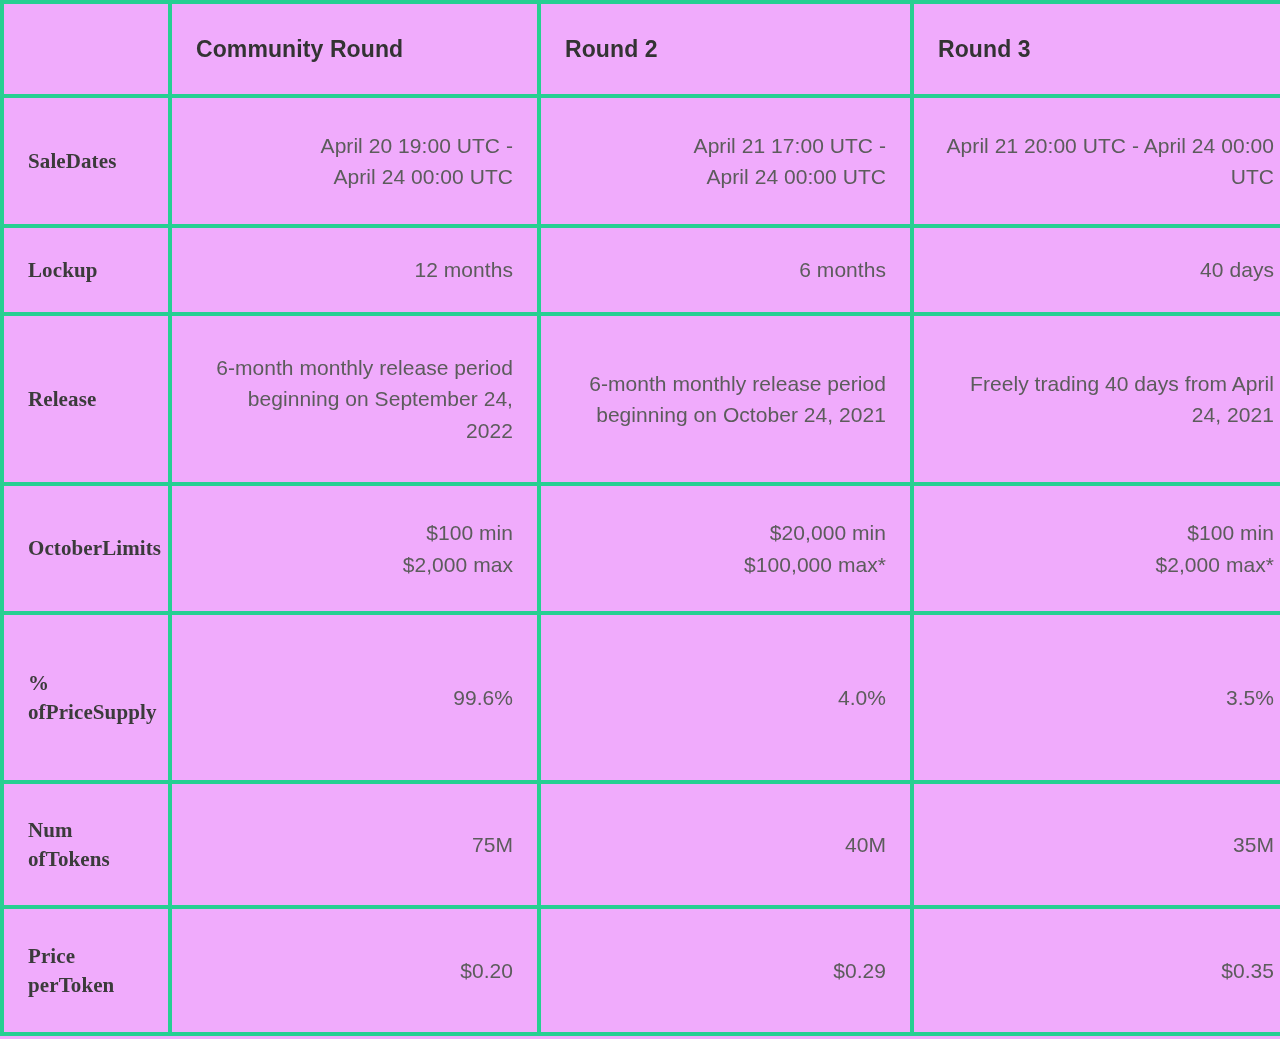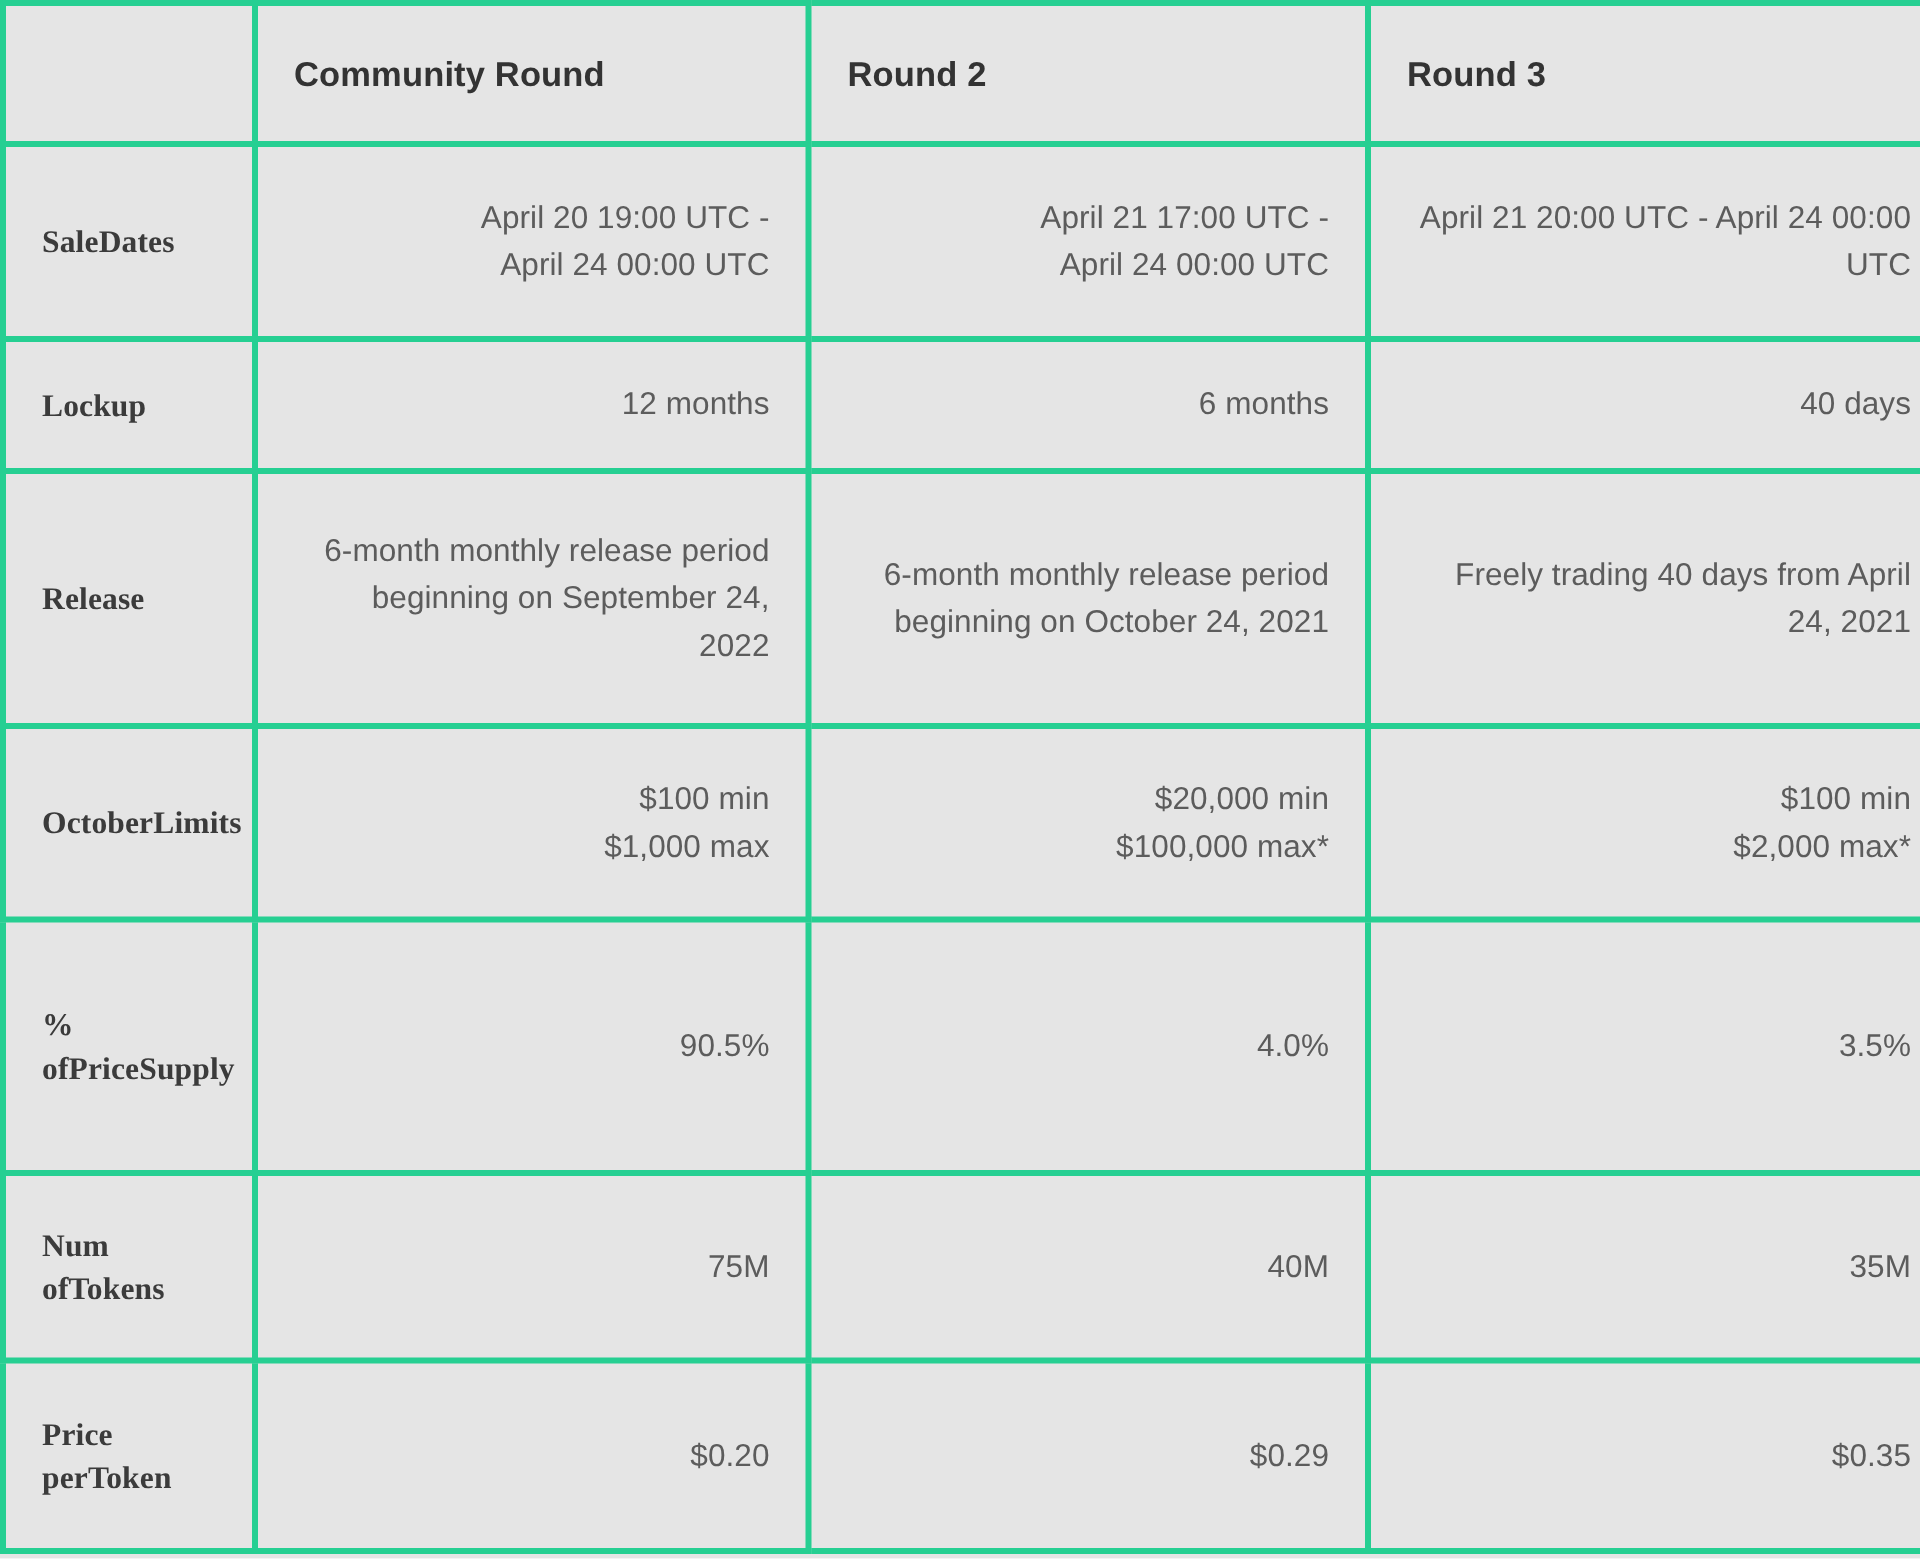--- a/index.html
+++ b/index.html
@@ -13,21 +13,21 @@
     height: 1039px;
     overflow: hidden;
     font-family: "Liberation Sans", sans-serif;
     -webkit-font-smoothing: antialiased;
   }
 
   .sheet {
     position: relative;
     width: 1280px;
     height: 1039px;
-    background: #e5e5e5;
+    background: #f0abfc;
   }
 
   table.rounds-table {
     border-collapse: collapse;
     table-layout: fixed;
     width: 1280px;
     margin: 0;
     padding: 0;
   }
 
@@ -158,35 +158,35 @@
             <span class="cell-line">6-month monthly release period beginning on October 24, 2021</span>
           </td>
           <td class="body-cell last-col">
             <span class="cell-line">Freely trading 40 days from April 24, 2021</span>
           </td>
         </tr>
         <tr class="row-limits">
           <td class="row-header"><span class="cell-line">October</span><span class="cell-line">Limits</span></td>
           <td class="body-cell">
             <span class="cell-line">$100 min</span>
-            <span class="cell-line">$1,000 max</span>
+            <span class="cell-line">$2,000 max</span>
           </td>
           <td class="body-cell">
             <span class="cell-line">$20,000 min</span>
             <span class="cell-line">$100,000 max*</span>
           </td>
           <td class="body-cell last-col">
             <span class="cell-line">$100 min</span>
             <span class="cell-line">$2,000 max*</span>
           </td>
         </tr>
         <tr class="row-supply">
           <td class="row-header"><span class="cell-line">% of</span><span class="cell-line">Price</span><span class="cell-line">Supply</span></td>
           <td class="body-cell">
-            <span class="cell-line">90.5%</span>
+            <span class="cell-line">99.6%</span>
           </td>
           <td class="body-cell">
             <span class="cell-line">4.0%</span>
           </td>
           <td class="body-cell last-col">
             <span class="cell-line">3.5%</span>
           </td>
         </tr>
         <tr class="row-num-tokens">
           <td class="row-header"><span class="cell-line">Num of</span><span class="cell-line">Tokens</span></td>

